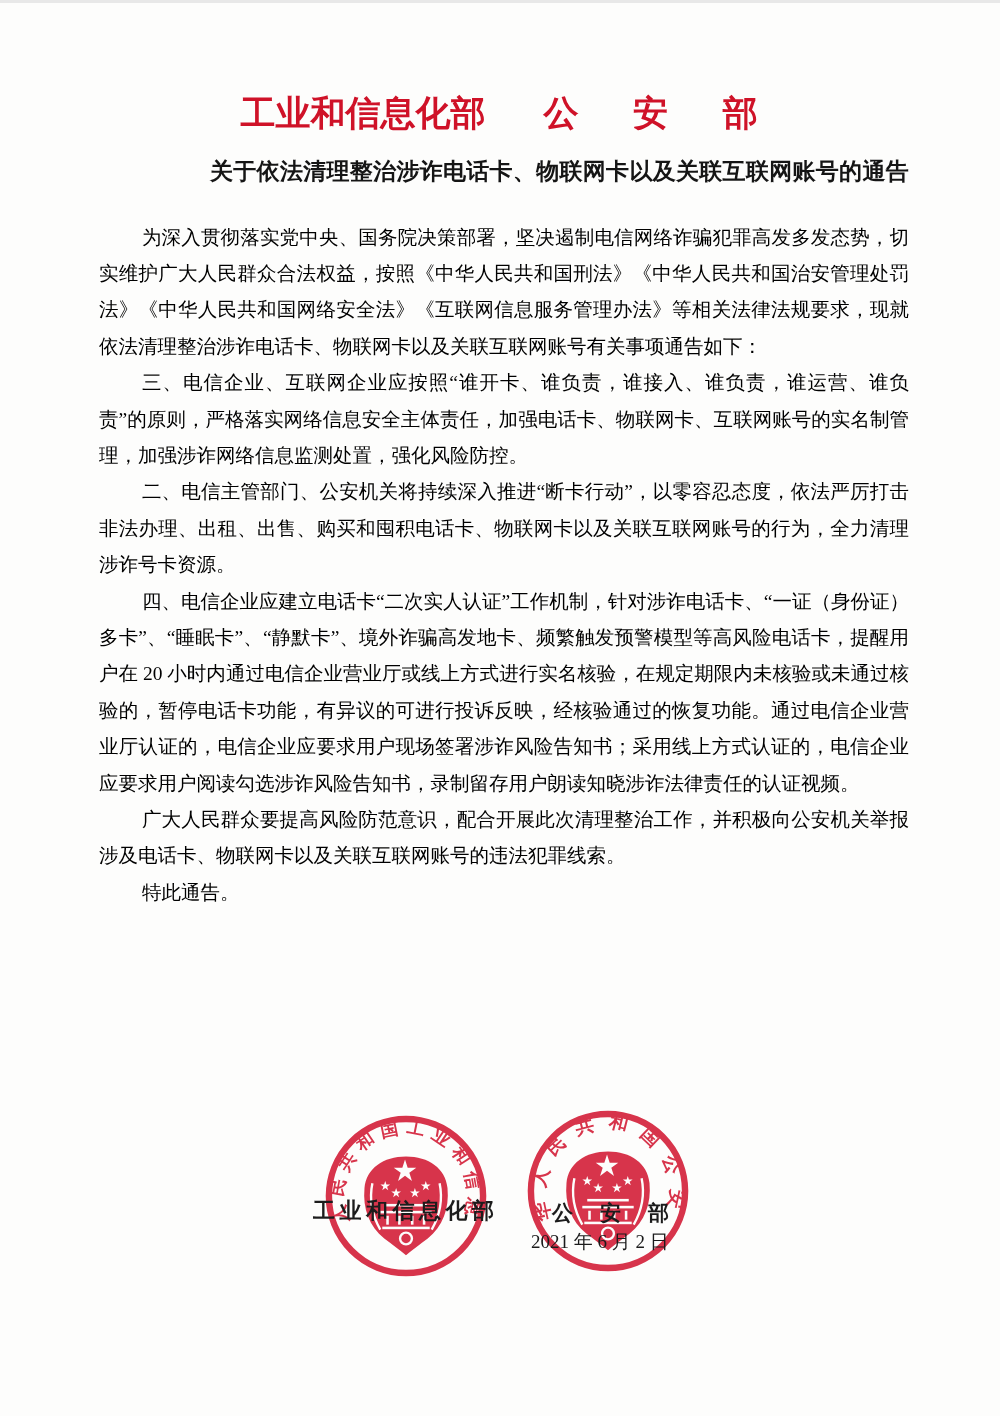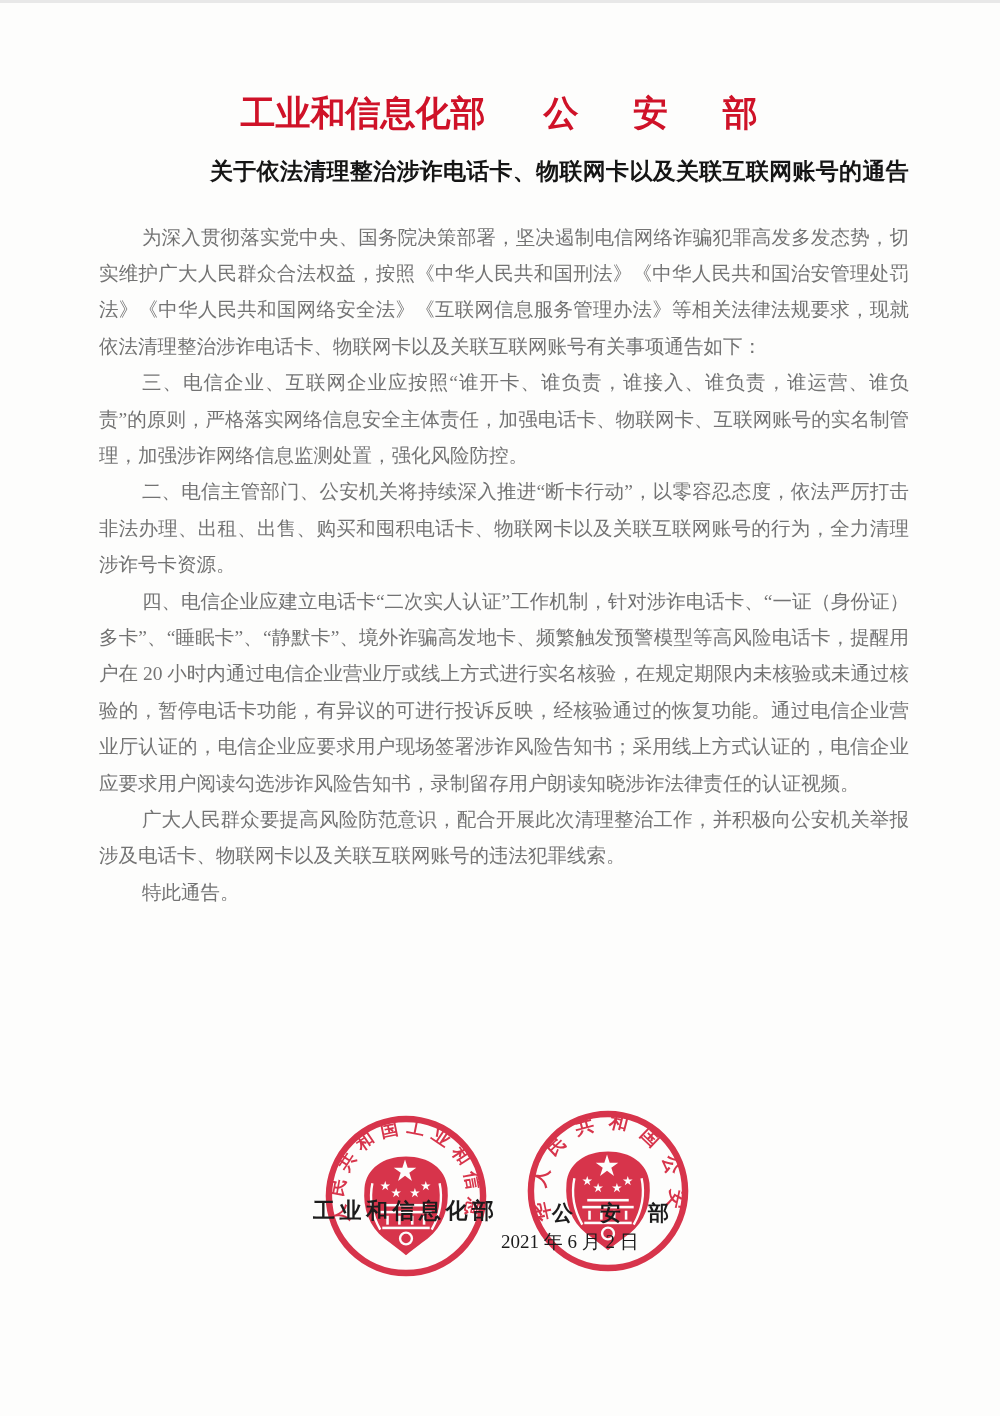--- a/index.html
+++ b/index.html
@@ -38,21 +38,21 @@
     font-weight: bold;
     color: #151515;
     letter-spacing: 0.3px;
     white-space: nowrap;
   }
   .body-text {
     margin-top: 33px;
     font-size: 19.5px;
     line-height: 36.4px;
     text-align: justify;
-    color: #737373;
+    color: #000000;
   }
   .body-text p {
     margin: 0;
     text-indent: 2.2em;
   }
   
   .seal {
     position: absolute;
     width: 168px;
     height: 168px;
@@ -74,21 +74,21 @@
   .signer {
     position: absolute;
     color: #1c1c1c;
     font-weight: bold;
     white-space: nowrap;
   }
   .signer-miit { left: 313px; top: 1193px; font-size: 22px; letter-spacing: 4.5px; }
   .signer-mps  { left: 552px; top: 1196px; font-size: 21px; letter-spacing: 3px; }
   .seal-date {
     position: absolute;
-    left: 501px; top: 1226px;
+    left: 531px; top: 1226px;
     font-size: 19px;
     color: #1b1b1b;
     white-space: nowrap;
   }
   .hidden-defs { position:absolute; width:0; height:0; overflow:hidden; }
 </style>
 </head>
 <body>
 
 <svg class="hidden-defs" aria-hidden="true">

